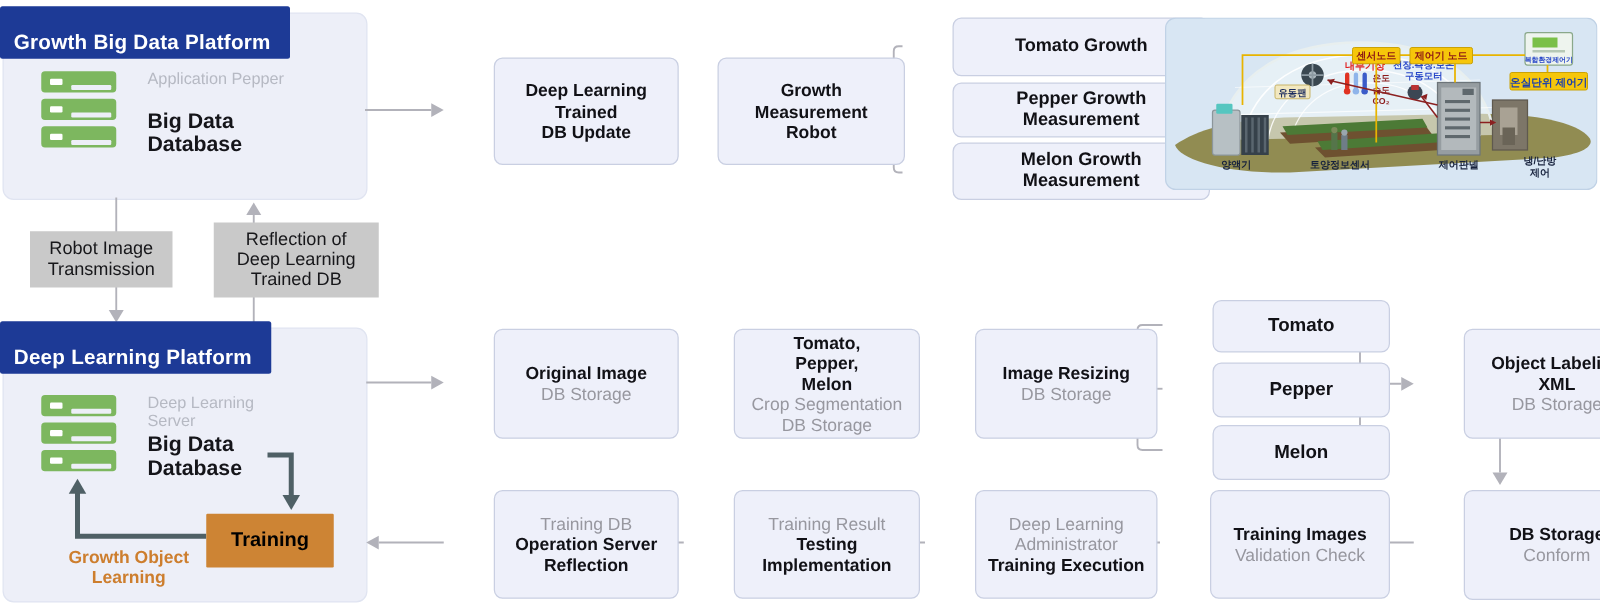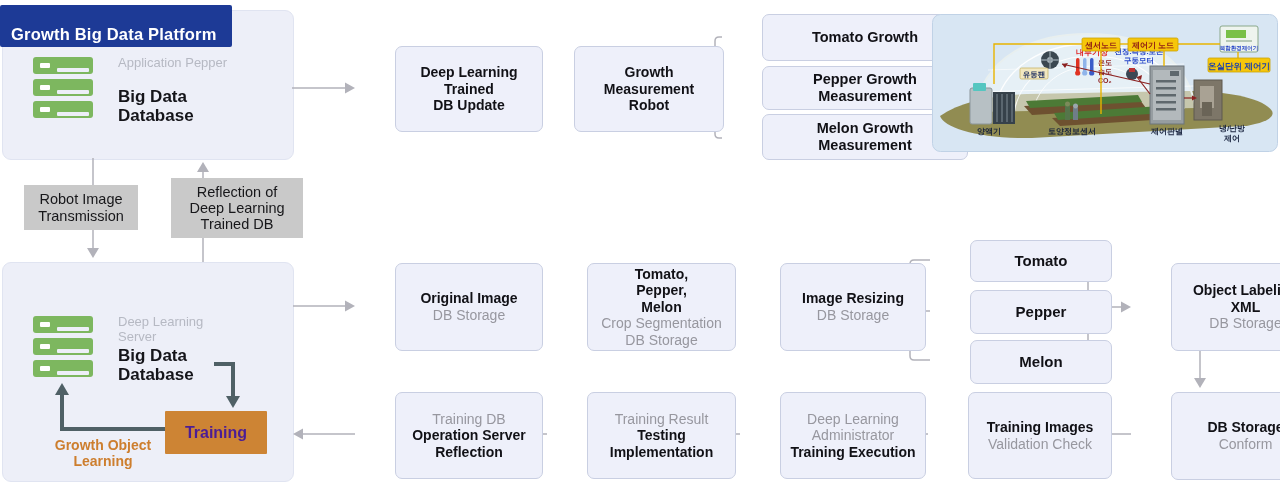--- a/index.html
+++ b/index.html
@@ -30,21 +30,21 @@
     align-items:center;justify-content:center;text-align:center;
     font-size:14.5px;line-height:1.12;color:#17171a;z-index:3;
   }
   .server-icon{position:absolute;width:60px;z-index:3;}
   .srow{position:relative;height:17px;background:#7db75f;border-radius:3px;margin-bottom:5px;}
   .srow .dash{position:absolute;left:7px;top:6px;width:10px;height:5px;background:#fff;border-radius:1px;}
   .srow .slot{position:absolute;left:24px;right:4px;top:11px;height:4px;background:#edeff8;border-radius:1px;}
   .srv-sub{position:absolute;font-size:13px;line-height:1.18;color:#b6b9c3;z-index:3;}
   .srv-title{position:absolute;font-size:17px;line-height:1.12;color:#15151a;font-weight:600;z-index:3;}
   .training{
-    position:absolute;background:#cd8434;color:#4c1d95;font-weight:700;font-size:16px;
+    position:absolute;background:#cd8434;color:#000000;font-weight:700;font-size:16px;
     display:flex;align-items:center;justify-content:center;z-index:3;border-radius:1px;
   }
   .looplabel{
     position:absolute;color:#cd7e2e;font-weight:600;font-size:14px;line-height:1.15;
     text-align:center;z-index:3;
   }
   .greenhouse{position:absolute;z-index:3;}
 </style>
 </head>
 <body>
@@ -277,20 +277,21 @@
       <span class="ln ">Robot Image</span>
       <span class="ln ">Transmission</span>
     </div>
   <div class="graybox" style="left:147px;top:178px;width:132px;height:60px;margin-left:24px;">
       <span class="ln ">Reflection of</span>
       <span class="ln ">Deep Learning</span>
       <span class="ln ">Trained DB</span>
     </div>
 
   <div class="panel" style="left:2px;top:262px;width:290px;height:218px;"></div>
+  <div class="hdr" style="left:0;top:257px;">Deep Learning Platform</div>
 
   <div class="server-icon" style="left:33px;top:316px;">
     <div class="srow">
         <span class="dash"></span>
         <span class="slot"></span>
       </div>
     <div class="srow">
         <span class="dash"></span>
         <span class="slot"></span>
       </div>

